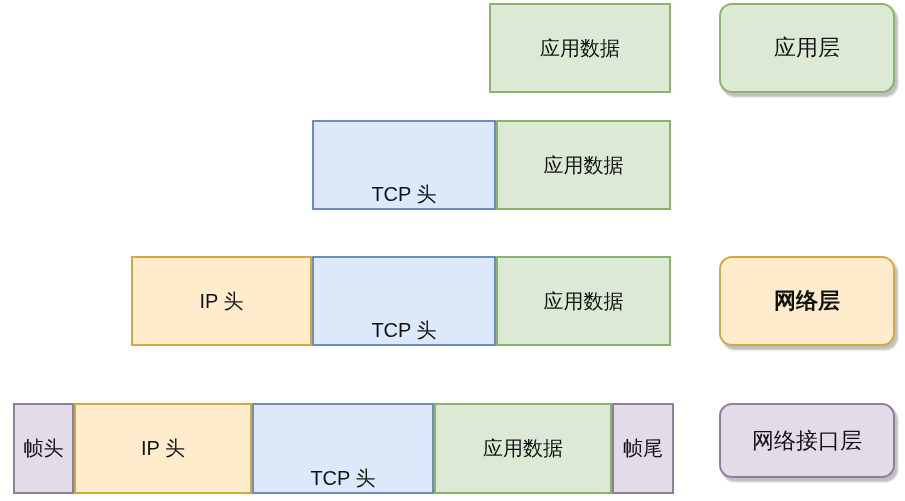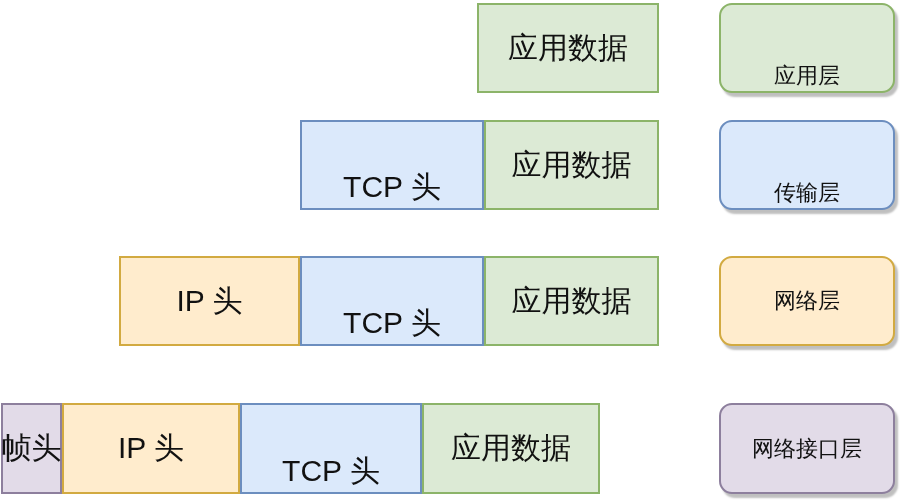--- a/index.html
+++ b/index.html
@@ -16,22 +16,23 @@
     color: #111111;
     overflow: hidden;
   }
   .seg {
     position: absolute;
     box-sizing: border-box;
     border: 2px solid;
     display: flex;
     align-items: center;
     justify-content: center;
-    font-size: 30px;
+    font-size: 20px;
     white-space: nowrap;
+    margin-left: 12px;
   }
   .layer {
     position: absolute;
     box-sizing: border-box;
     border: 2px solid;
     border-radius: 13px;
     display: flex;
     align-items: center;
     justify-content: center;
     font-size: 22px;
@@ -44,56 +45,56 @@
   .purple { background: #e2dbe8; border-color: #8d7f9d; text-align: center; }
 </style>
 </head>
 <body>
 
 <div class="canvas">
 
   <div class="seg green" style="left:477px; top:3px; width:182px; height:90px;">
     <span>应用数据</span>
   </div>
-  <div class="layer green" style="left:719px; top:3px; width:176px; height:90px;align-items:flex-end;">
+  <div class="layer green" style="left:719px; top:3px; width:176px; height:90px;">
     <span>应用层</span>
   </div>
 
   <div class="seg blue" style="left:300px; top:120px; width:184px; height:90px;">
     <span>TCP 头</span>
   </div>
   <div class="seg green" style="left:484px; top:120px; width:175px; height:90px;">
     <span>应用数据</span>
-  </div>
-  <div class="layer blue" style="left:719px; top:120px; width:176px; height:90px;">
-    <span>传输层</span>
   </div>
 
   <div class="seg orange" style="left:119px; top:256px; width:181px; height:90px;">
     <span>IP 头</span>
   </div>
   <div class="seg blue" style="left:300px; top:256px; width:184px; height:90px;">
     <span>TCP 头</span>
   </div>
   <div class="seg green" style="left:484px; top:256px; width:175px; height:90px;">
     <span>应用数据</span>
   </div>
-  <div class="layer orange" style="left:719px; top:256px; width:176px; height:90px;">
+  <div class="layer orange" style="left:719px; top:256px; width:176px; height:90px;font-weight:bold;">
     <span>网络层</span>
   </div>
 
   <div class="seg purple" style="left:1px; top:403px; width:61px; height:91px;">
     <span>帧头</span>
   </div>
   <div class="seg orange" style="left:62px; top:403px; width:178px; height:91px;">
     <span>IP 头</span>
   </div>
   <div class="seg blue" style="left:240px; top:403px; width:182px; height:91px;">
     <span>TCP 头</span>
   </div>
   <div class="seg green" style="left:422px; top:403px; width:178px; height:91px;">
     <span>应用数据</span>
   </div>
-  <div class="layer purple" style="left:719px; top:403px; width:176px; height:91px;">
+  <div class="seg purple" style="left:600px; top:403px; width:62px; height:91px;">
+    <span>帧尾</span>
+  </div>
+  <div class="layer purple" style="left:719px; top:403px; width:176px; height:75px;">
     <span>网络接口层</span>
   </div>
 
 </div>
 
 </body></html>

